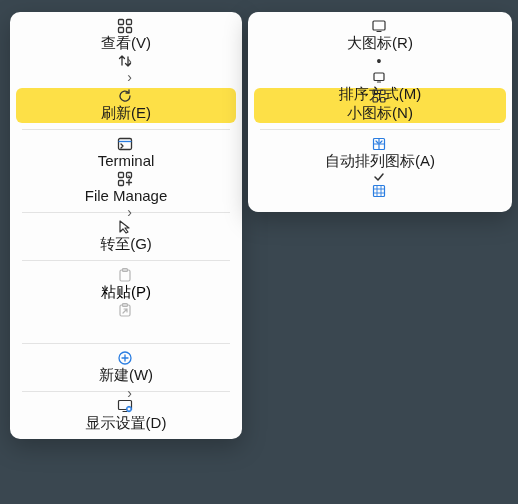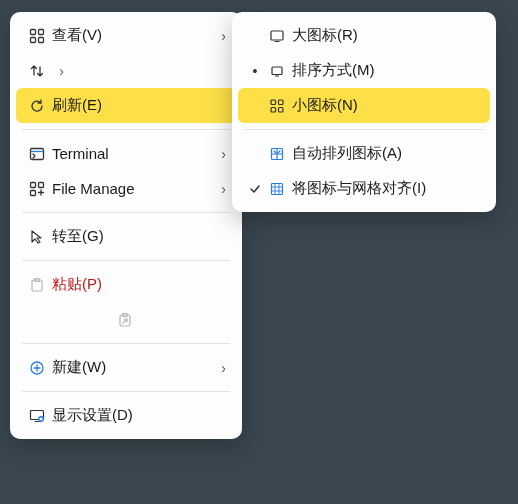--- a/index.html
+++ b/index.html
@@ -19,39 +19,39 @@
     border-radius: 10px;
     box-shadow: 0 8px 24px rgba(0,0,0,0.25);
     padding: 6px 4px;
   }
   .menu-left {
     left: 10px;
     top: 12px;
     width: 232px;
   }
   .menu-right {
-    left: 232px;
+    left: 248px;
     top: 12px;
     width: 264px;
   }
   .item {
     display: flex;
     align-items: center;
     height: 35px;
     border-radius: 6px;
     padding: 0 10px 0 8px;
     margin: 0 2px;
     cursor: default;
+    flex-direction: column;
   }
   .item.hover {
     background: #fde047;
   }
   .item.disabled {
-    color: #b91c1c;
-    justify-content: center;
+    color: #000000;
   }
   .item .bullet {
     width: 18px;
     display: flex;
     justify-content: center;
     align-items: center;
     font-size: 14px;
     color: #333;
   }
   .item .icon {
@@ -262,16 +262,15 @@
       <svg width="12" height="12" viewBox="0 0 12 12" fill="none" stroke="#333" stroke-width="1.5" stroke-linecap="round" stroke-linejoin="round">
         <path d="M2 6 L5 9 L10 3"></path>
       </svg>
     </span>
     <span class="icon">
       <svg width="16" height="16" viewBox="0 0 16 16" fill="none" stroke="#2a7de1" stroke-width="1.2">
         <rect x="2.5" y="2.5" width="11" height="11" rx="1"></rect>
         <path d="M2.5 6 L13.5 6 M2.5 10 L13.5 10 M6 2.5 L6 13.5 M10 2.5 L10 13.5" stroke-width="0.9"></path>
       </svg>
     </span>
-    <span class="label">将图标与网格对齐(I)</span>
   </div>
 
 </div>
 
 </body></html>

